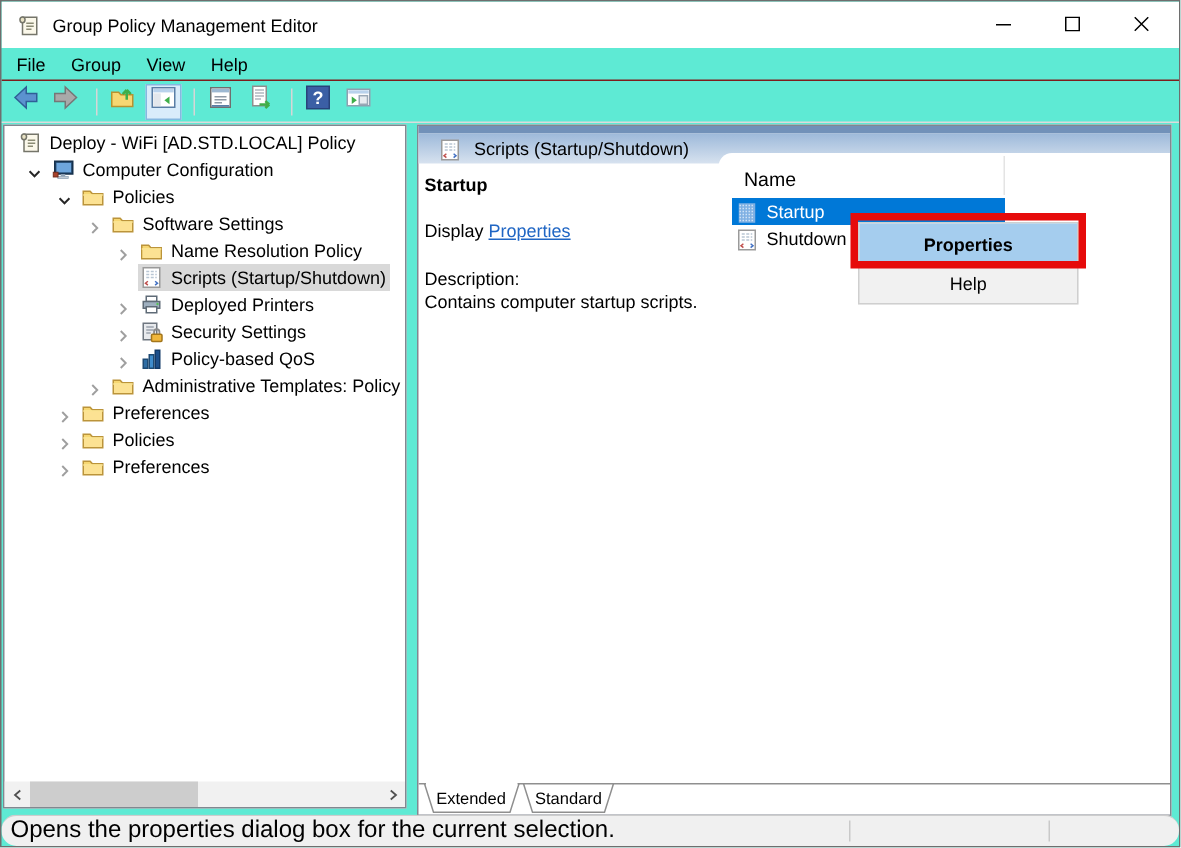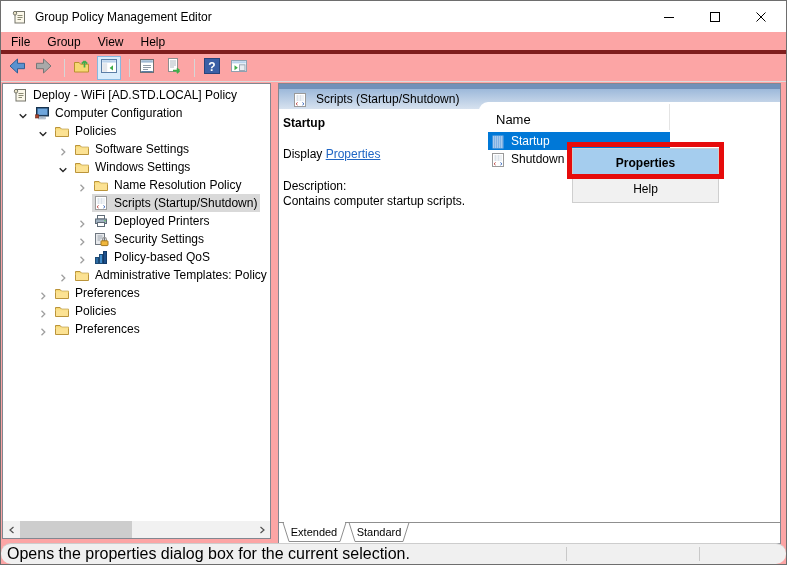--- a/index.html
+++ b/index.html
@@ -1,32 +1,32 @@
 <!DOCTYPE html>
 <html style="--selection-blue: #0078d7; --tree-selection: #d9d9d9; --menu-highlight: #a5cdee; --annotation-red: #e60b0b; --link-blue: #2066c4; --header-strip: #7191b9; --header-band-dark: #9db9da; --header-band-light: #d7e2ef;"><head>
 <meta charset="utf-8">
 <style>
   * { margin:0; padding:0; box-sizing:border-box; }
   html,body { width:787px; height:565px; background:#fff; }
   body { font-family:"Liberation Sans", sans-serif; color:#000; }
 
-  .window { position:relative; width:787px; height:565px; background:#fca5a5;
+  .window { position:relative; width:787px; height:565px; background:#5eead4;
             border:1px solid #6e6e6e; overflow:hidden; }
 
   
   .titlebar { position:absolute; left:0; top:0; right:0; height:31px; background:#fff;
               display:flex; align-items:center; }
   .app-icon { margin-left:10px; width:16px; height:16px; }
   .title-text { margin-left:8px; font-size:12px; }
   .win-controls { position:absolute; right:2px; top:0; height:31px; display:flex; }
   .win-btn { width:46px; height:31px; display:flex; align-items:center; justify-content:center; }
 
   
   .menubar { position:absolute; left:0; top:31px; right:0; height:22px; display:flex;
-             align-items:flex-start; font-size:12px; border-bottom:4px solid #7f1d1d; }
+             align-items:flex-end; font-size:12px; border-bottom:1px solid #7f1d1d; }
   .menu-item { padding:3px 7px; margin-left:3px; }
 
   
   .toolbar { position:absolute; left:0; top:53px; right:0; height:28px; display:flex;
              align-items:center; padding-left:4px; border-bottom:1px solid #dcdcdc; }
   .tb-btn { width:24px; height:24px; display:flex; align-items:center; justify-content:center;
             margin-right:3px; border:1px solid transparent; }
   .tb-btn.active { background:#d9ecfb; border:1px solid #86b8e0; }
   .tb-sep { width:1px; height:18px; background:#d6d6d6; margin:0 5px; }
 
@@ -233,35 +233,20 @@
           </span>
           <span class="row-hl">
             <span class="tree-icon"><svg width="16" height="16" viewBox="0 0 16 16">
                 <path d="M1.5 13.5 v-9 h4.6 l1.5 1.7 h6.9 v7.3 z" fill="#f7d772" stroke="#bb943a"></path>
                 <path d="M1.5 7 h13" stroke="#fbe89a" stroke-width="1"></path>
                 <rect x="2" y="7.4" width="12" height="5.6" fill="#fce293"></rect>
               </svg></span>
             <span>Software Settings</span>
           </span>
         </div>
-        <div class="tree-row" style="padding-left: 50px;">
-          <span class="tree-arrow">
-            <svg width="12" height="12" viewBox="0 0 12 12">
-              <path d="M2.7 4.2 L6 7.5 L9.3 4.2" fill="none" stroke="#262626" stroke-width="1.3"></path>
-            </svg>
-          </span>
-          <span class="row-hl">
-            <span class="tree-icon"><svg width="16" height="16" viewBox="0 0 16 16">
-                <path d="M1.5 13.5 v-9 h4.6 l1.5 1.7 h6.9 v7.3 z" fill="#f7d772" stroke="#bb943a"></path>
-                <path d="M1.5 7 h13" stroke="#fbe89a" stroke-width="1"></path>
-                <rect x="2" y="7.4" width="12" height="5.6" fill="#fce293"></rect>
-              </svg></span>
-            <span>Windows Settings</span>
-          </span>
-        </div>
         <div class="tree-row" style="padding-left: 69px;">
           <span class="tree-arrow">
             <svg width="12" height="12" viewBox="0 0 12 12">
               <path d="M4.5 2.7 L7.8 6 L4.5 9.3" fill="none" stroke="#9f9f9f" stroke-width="1.3"></path>
             </svg>
           </span>
           <span class="row-hl">
             <span class="tree-icon"><svg width="16" height="16" viewBox="0 0 16 16">
                 <path d="M1.5 13.5 v-9 h4.6 l1.5 1.7 h6.9 v7.3 z" fill="#f7d772" stroke="#bb943a"></path>
                 <path d="M1.5 7 h13" stroke="#fbe89a" stroke-width="1"></path>

